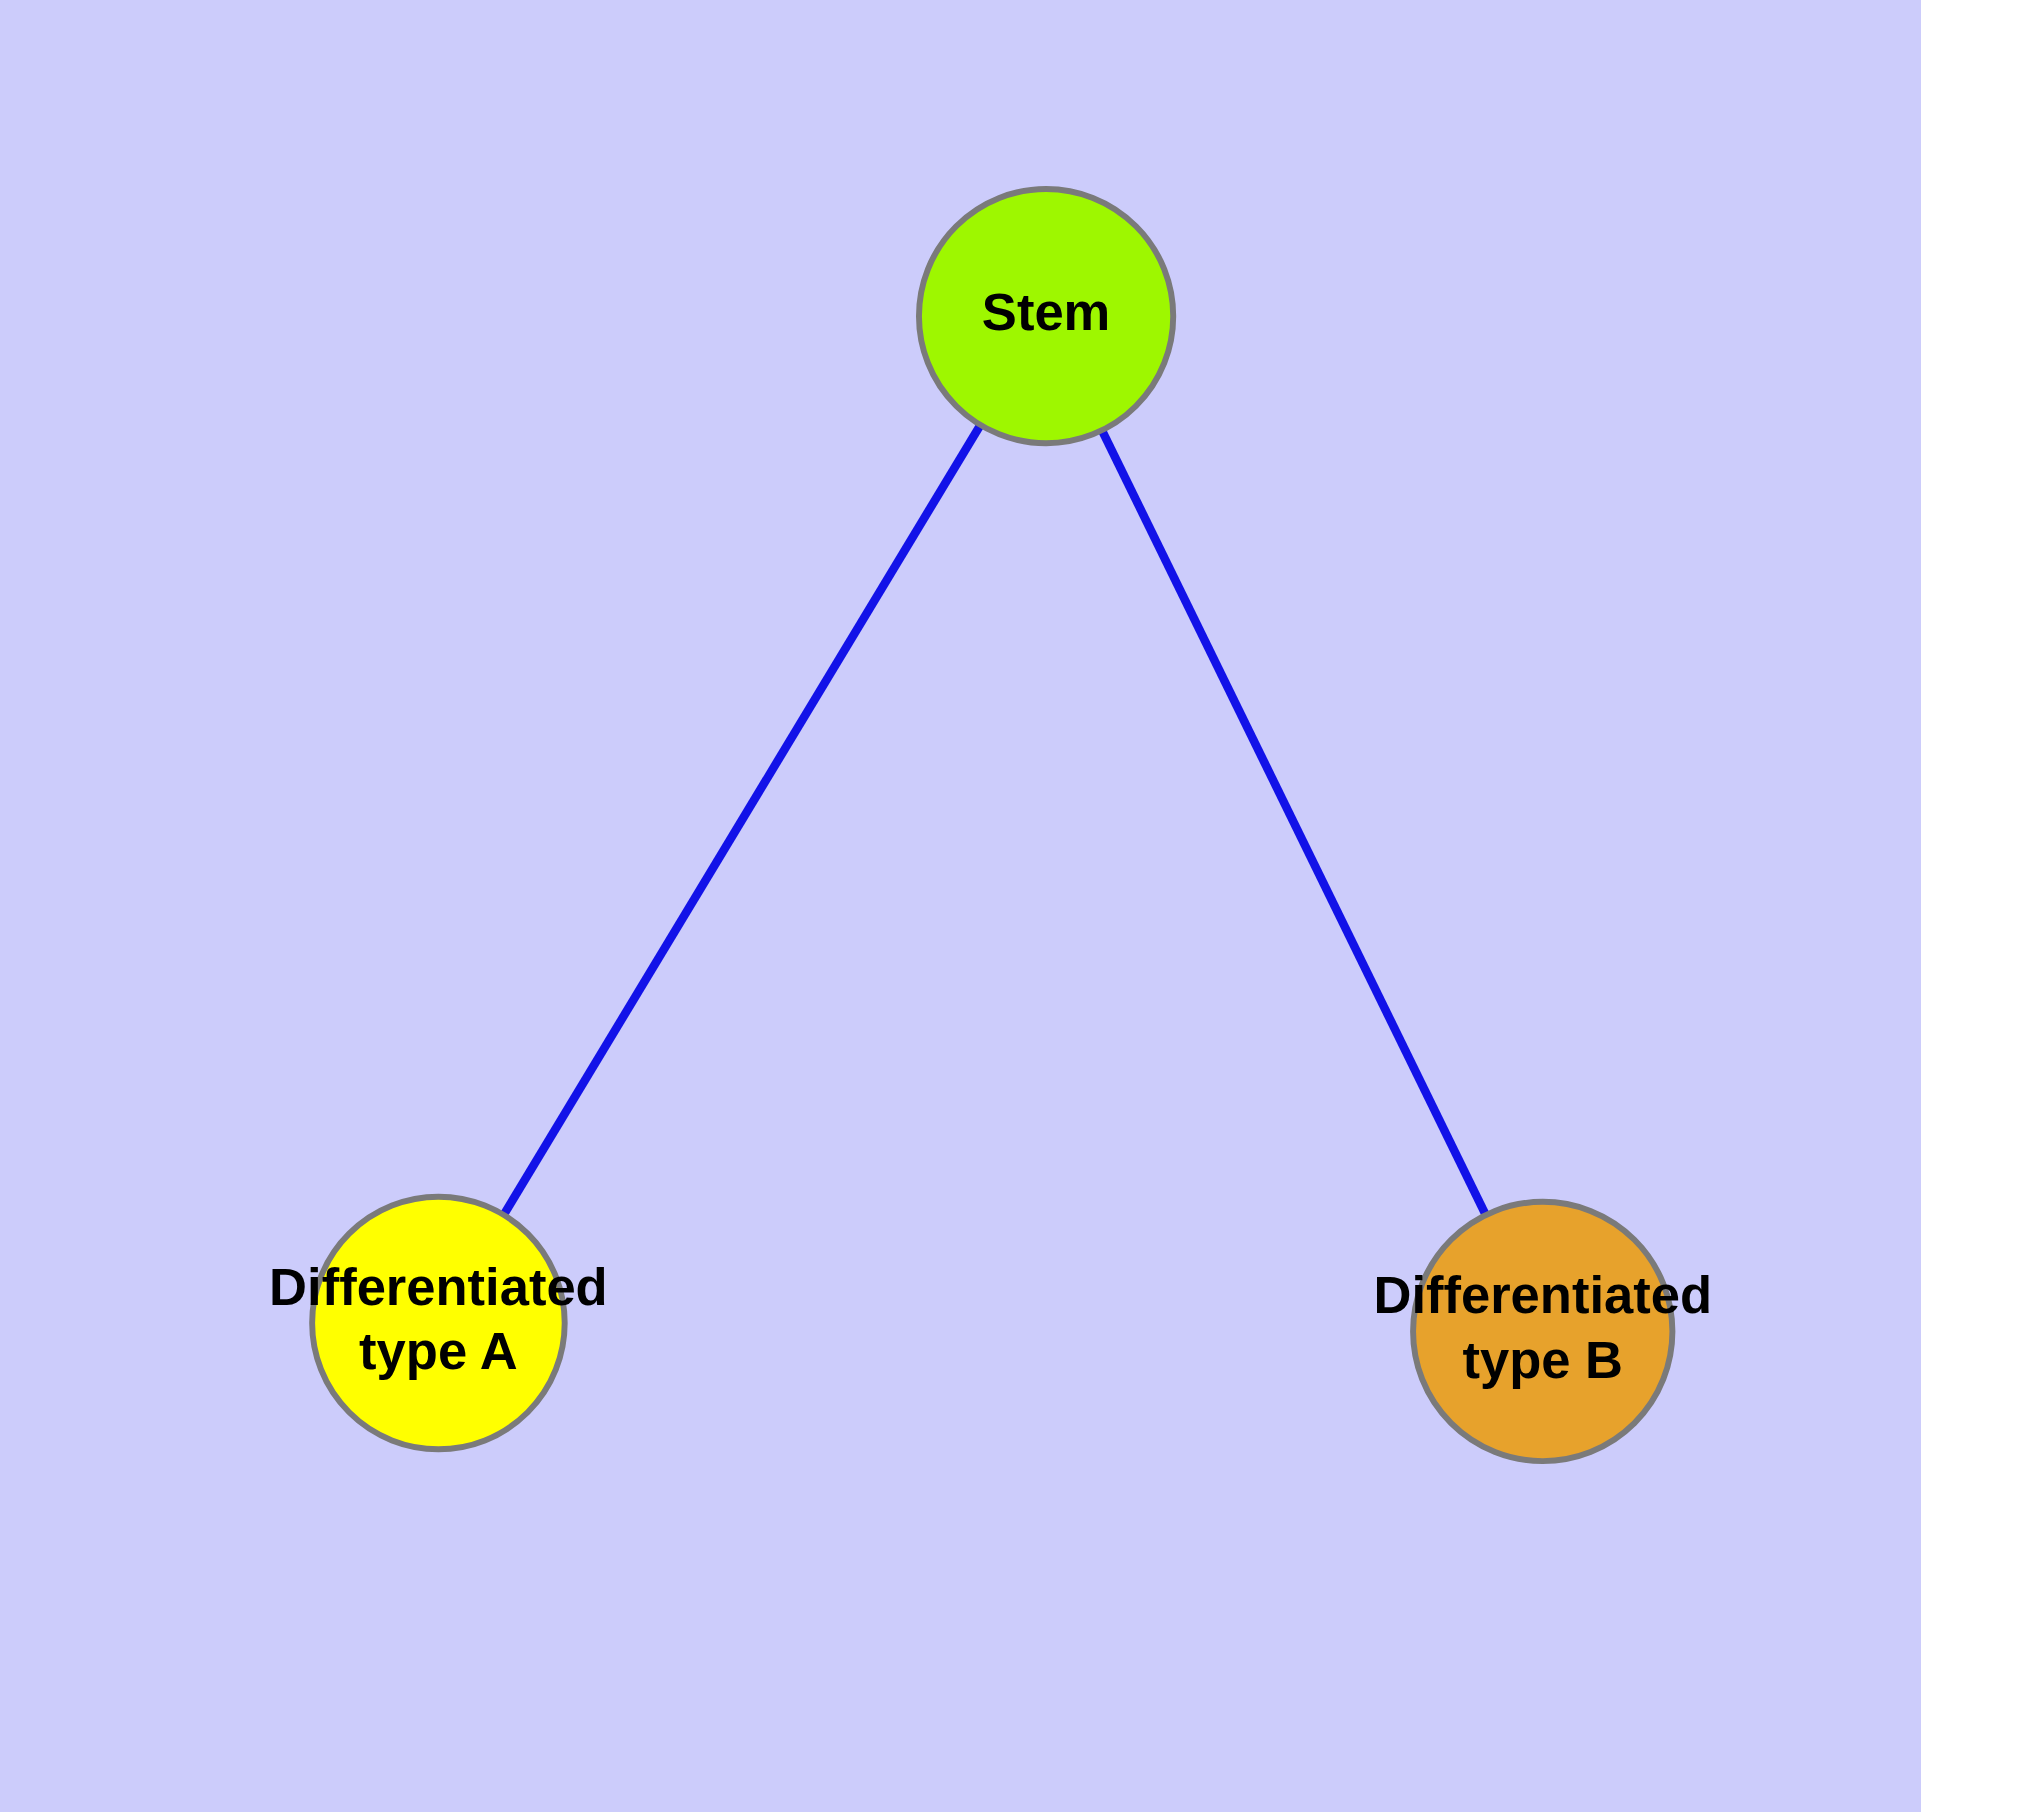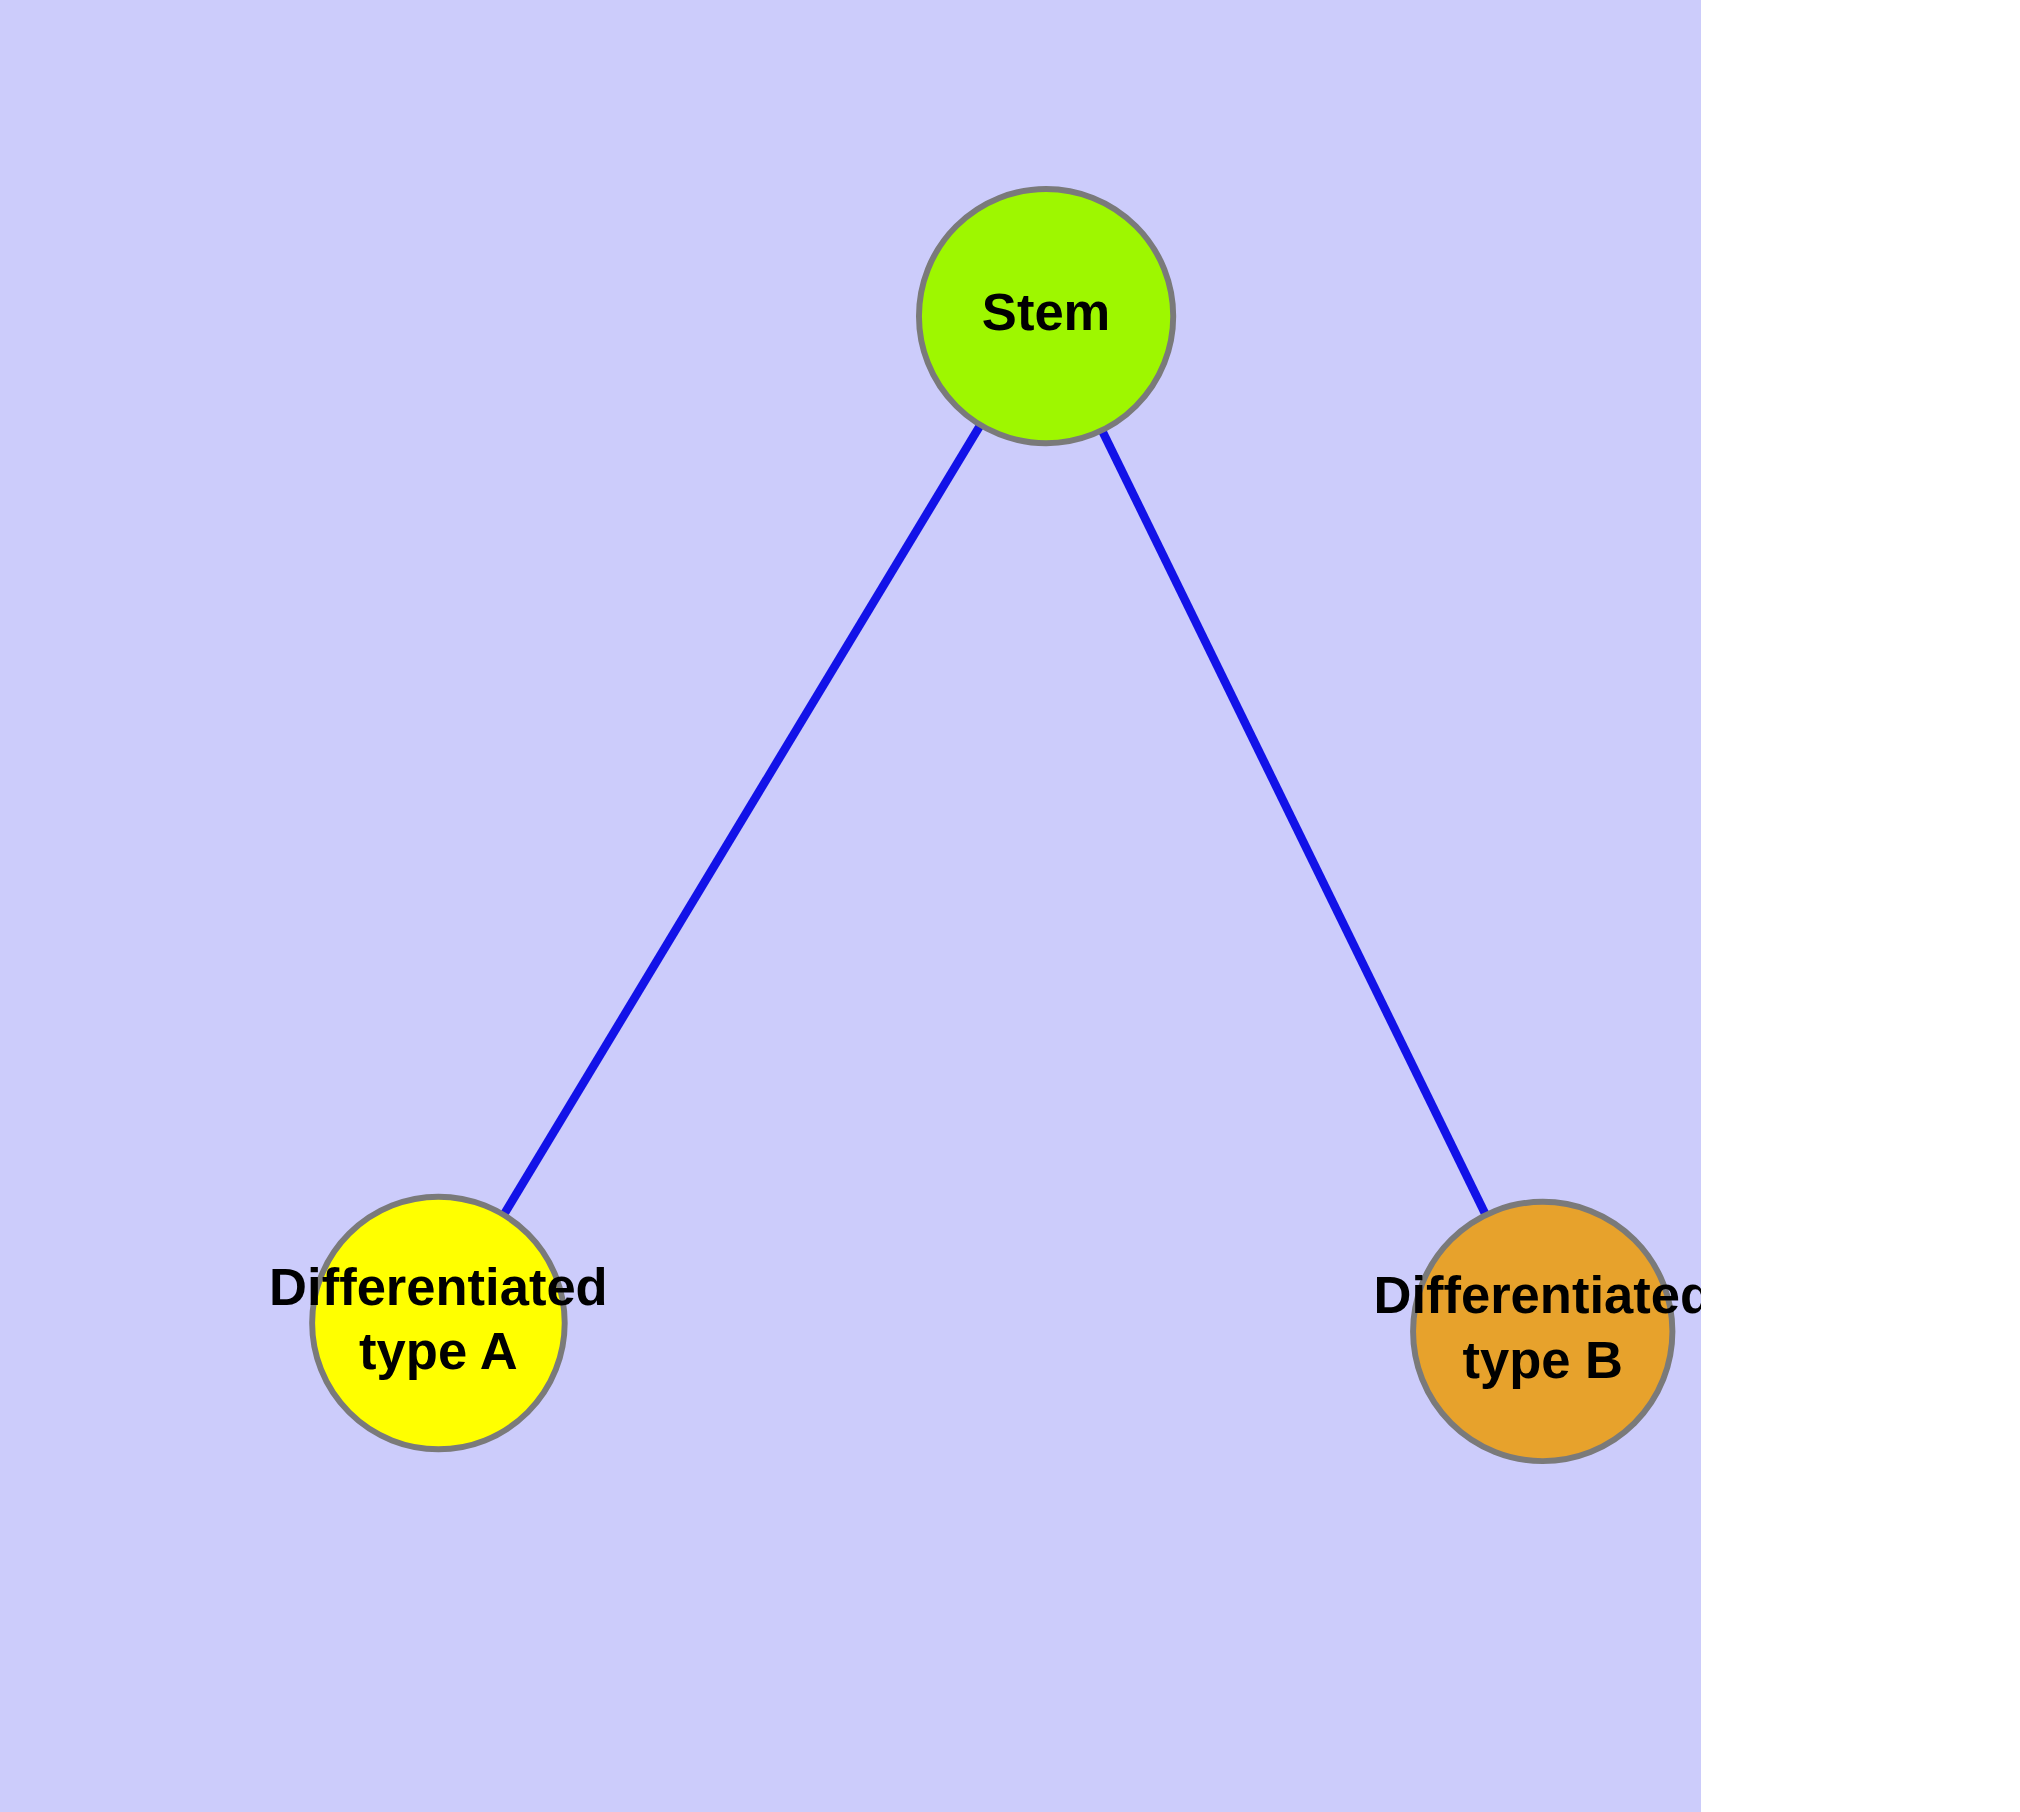--- a/index.html
+++ b/index.html
@@ -41,21 +41,21 @@
     font-family: "Liberation Sans", sans-serif;
     font-weight: bold;
     fill: #000000;
     text-anchor: middle;
     dominant-baseline: middle;
   }
 </style>
 </head>
 <body>
 
-<div id="canvas" style="width: 1701px; height: 1812px;">
+<div id="canvas" style="width: 1921px; height: 1812px;">
 
   <div id="bg-rect" style="width: 2021px; height: 1812px; background: rgb(204, 204, 251);"></div>
 
   <svg id="graph-svg" viewBox="0 0 2384 2138" style="width: 2021px; height: 1812px;">
 
     <g>
       <line class="edge-line" x1="1234" y1="373" x2="517" y2="1561" stroke="#1212e8" stroke-width="10"></line>
       <line class="edge-line" x1="1234" y1="373" x2="1820" y2="1571" stroke="#1212e8" stroke-width="10"></line>
     </g>
 

